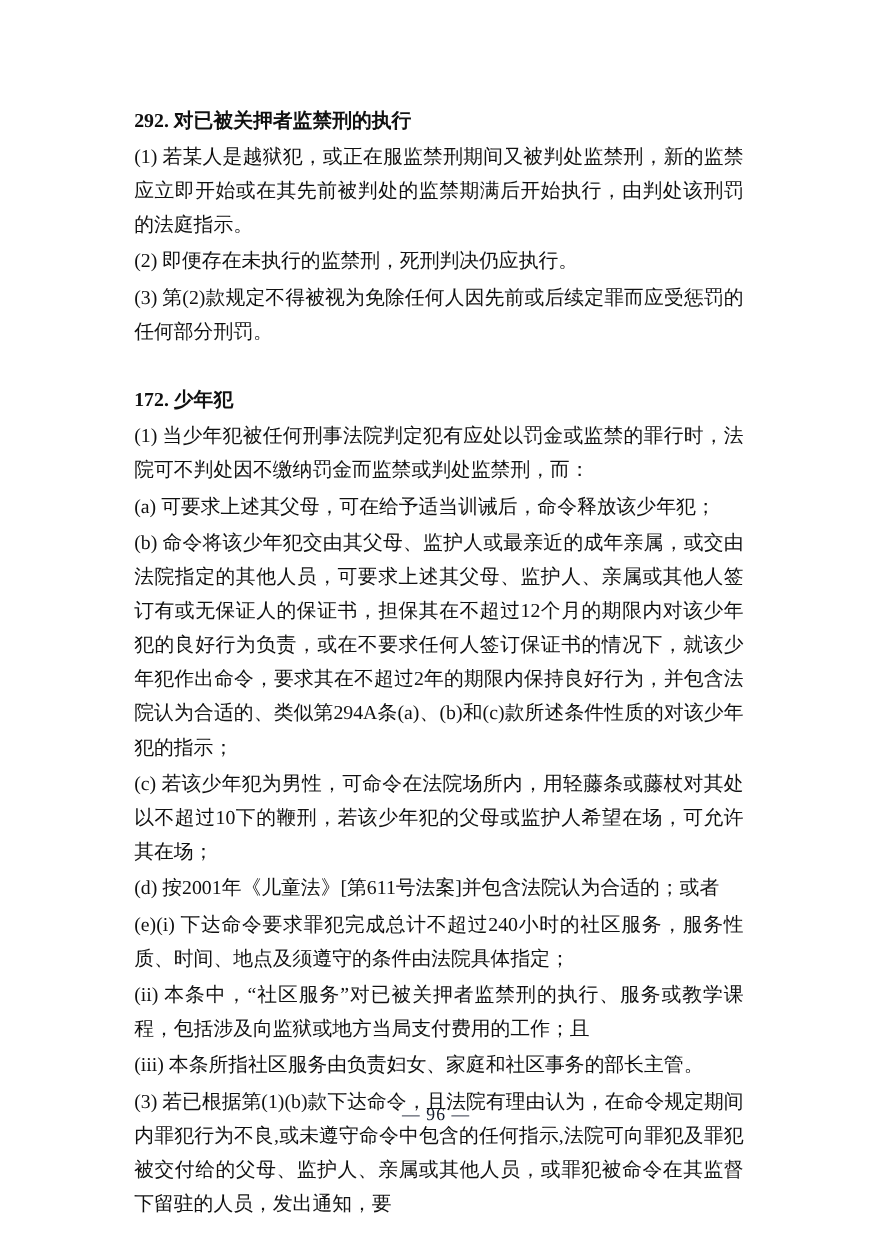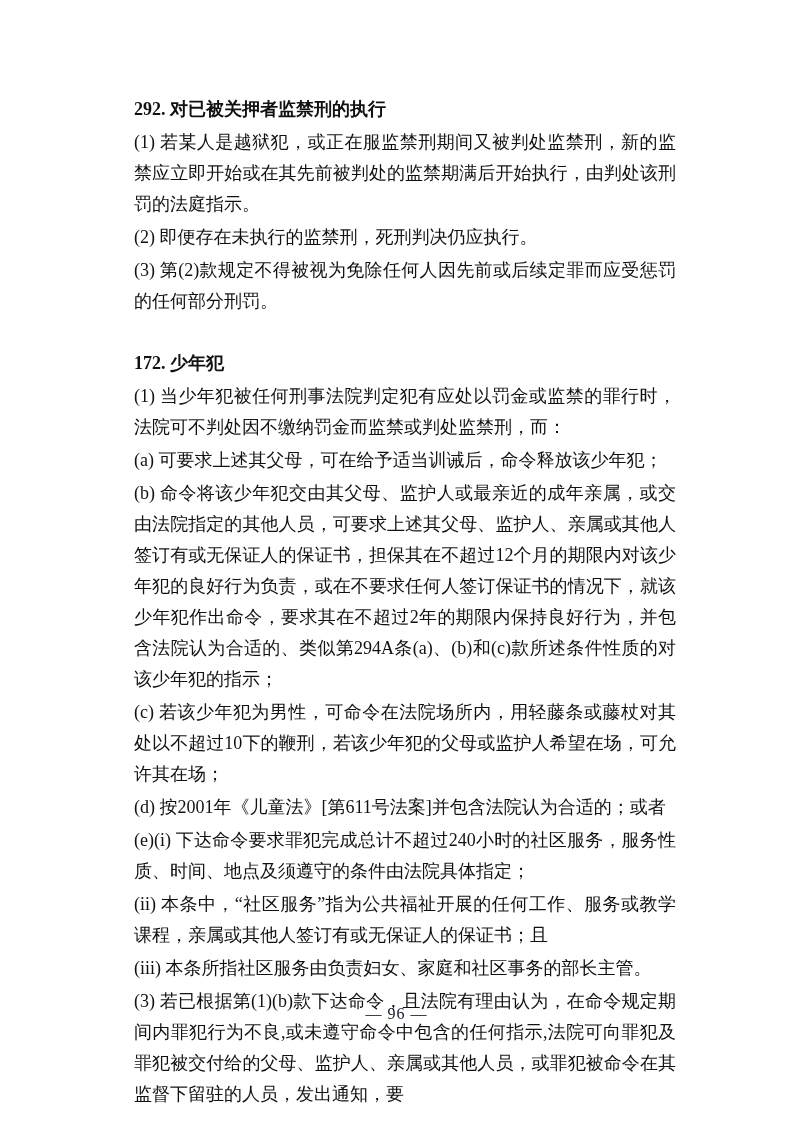--- a/index.html
+++ b/index.html
@@ -17,21 +17,21 @@
     color: #111111;
   }
   .content {
     position: absolute;
     left: 118px;
     top: 94px;
     width: 558px;
   }
   .content h2,
   .content p {
-    margin: 0 0 2px 16px;
+    margin: 0 0 2px 4px;
     font-size: 18px;
     line-height: 31px;
     text-align: justify;
     text-justify: inter-ideograph;
     font-weight: normal;
     word-break: break-all;
   }
   .content h2 {
     font-weight: bold;
   }
@@ -65,21 +65,21 @@
     <div class="section-gap"></div>
 
     <section>
       <h2>172. 少年犯</h2>
       <p>(1) 当少年犯被任何刑事法院判定犯有应处以罚金或监禁的罪行时，法院可不判处因不缴纳罚金而监禁或判处监禁刑，而：</p>
       <p>(a) 可要求上述其父母，可在给予适当训诫后，命令释放该少年犯；</p>
       <p>(b) 命令将该少年犯交由其父母、监护人或最亲近的成年亲属，或交由法院指定的其他人员，可要求上述其父母、监护人、亲属或其他人签订有或无保证人的保证书，担保其在不超过12个月的期限内对该少年犯的良好行为负责，或在不要求任何人签订保证书的情况下，就该少年犯作出命令，要求其在不超过2年的期限内保持良好行为，并包含法院认为合适的、类似第294A条(a)、(b)和(c)款所述条件性质的对该少年犯的指示；</p>
       <p>(c) 若该少年犯为男性，可命令在法院场所内，用轻藤条或藤杖对其处以不超过10下的鞭刑，若该少年犯的父母或监护人希望在场，可允许其在场；</p>
       <p>(d) 按2001年《儿童法》[第611号法案]并包含法院认为合适的；或者</p>
       <p>(e)(i) 下达命令要求罪犯完成总计不超过240小时的社区服务，服务性质、时间、地点及须遵守的条件由法院具体指定；</p>
-      <p>(ii) 本条中，“社区服务”指为公共福祉开展的任何工作、服务或教学课程，亲属或其他人签订有或无保证人的保证书；且</p>
+      <p>(ii) 本条中，“社区服务”对已被关押者监禁刑的执行、服务或教学课程，包括涉及向监狱或地方当局支付费用的工作；且</p>
       <p>(iii) 本条所指社区服务由负责妇女、家庭和社区事务的部长主管。</p>
       <p>(3) 若已根据第(1)(b)款下达命令，且法院有理由认为，在命令规定期间内罪犯行为不良,或未遵守命令中包含的任何指示,法院可向罪犯及罪犯被交付给的父母、监护人、亲属或其他人员，或罪犯被命令在其监督下留驻的人员，发出通知，要</p>
     </section>
 
   </main>
 
   <footer class="page-footer">
     <span>— 96 —</span>
   </footer>
 </div>

